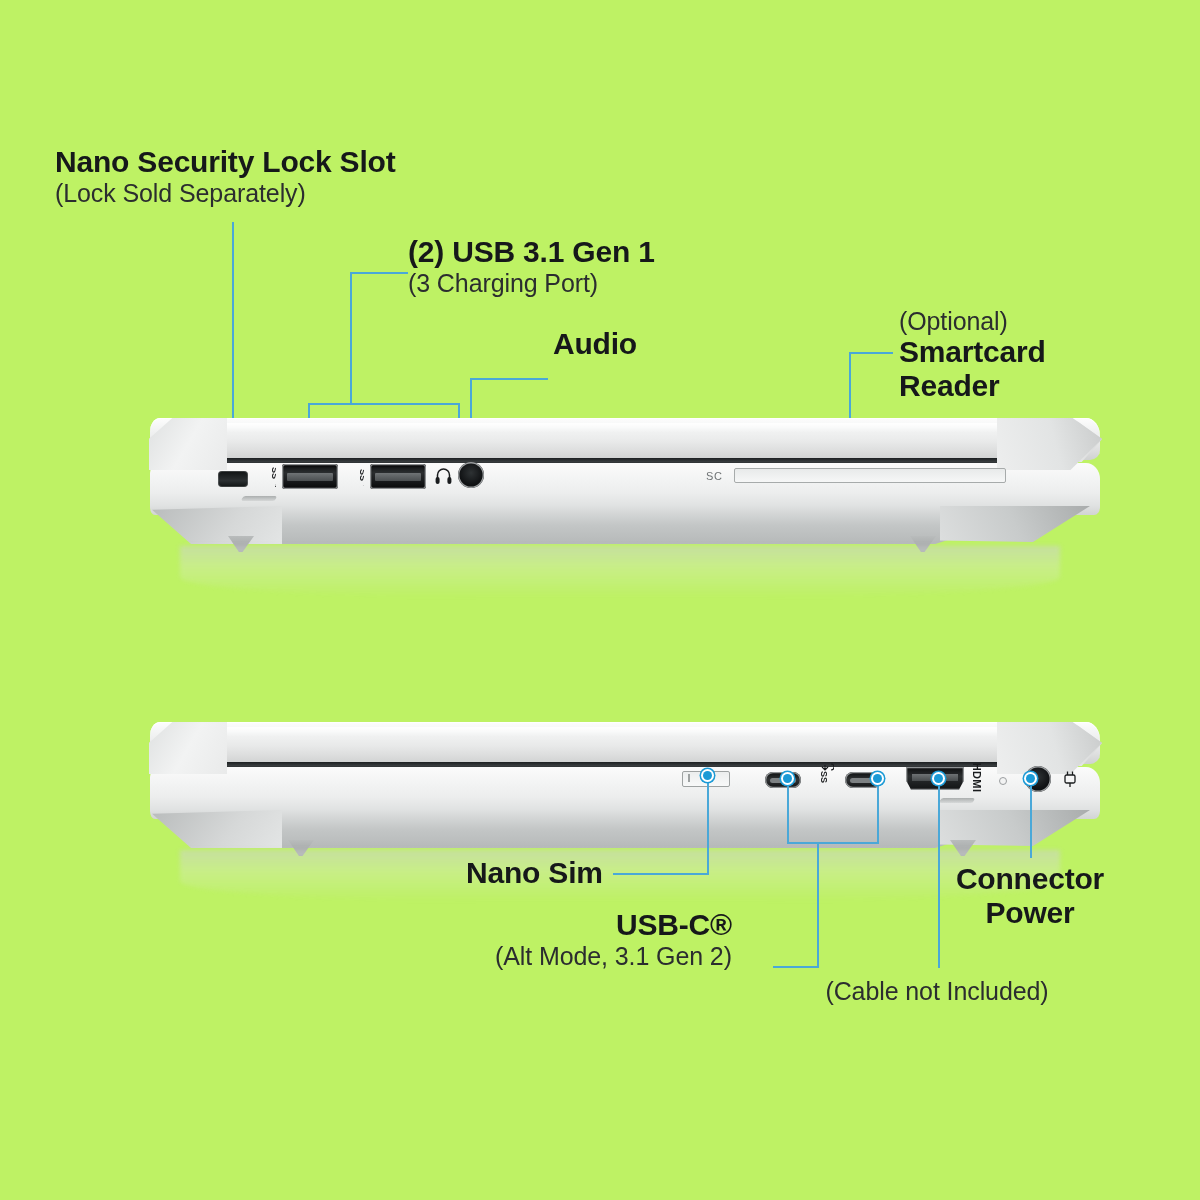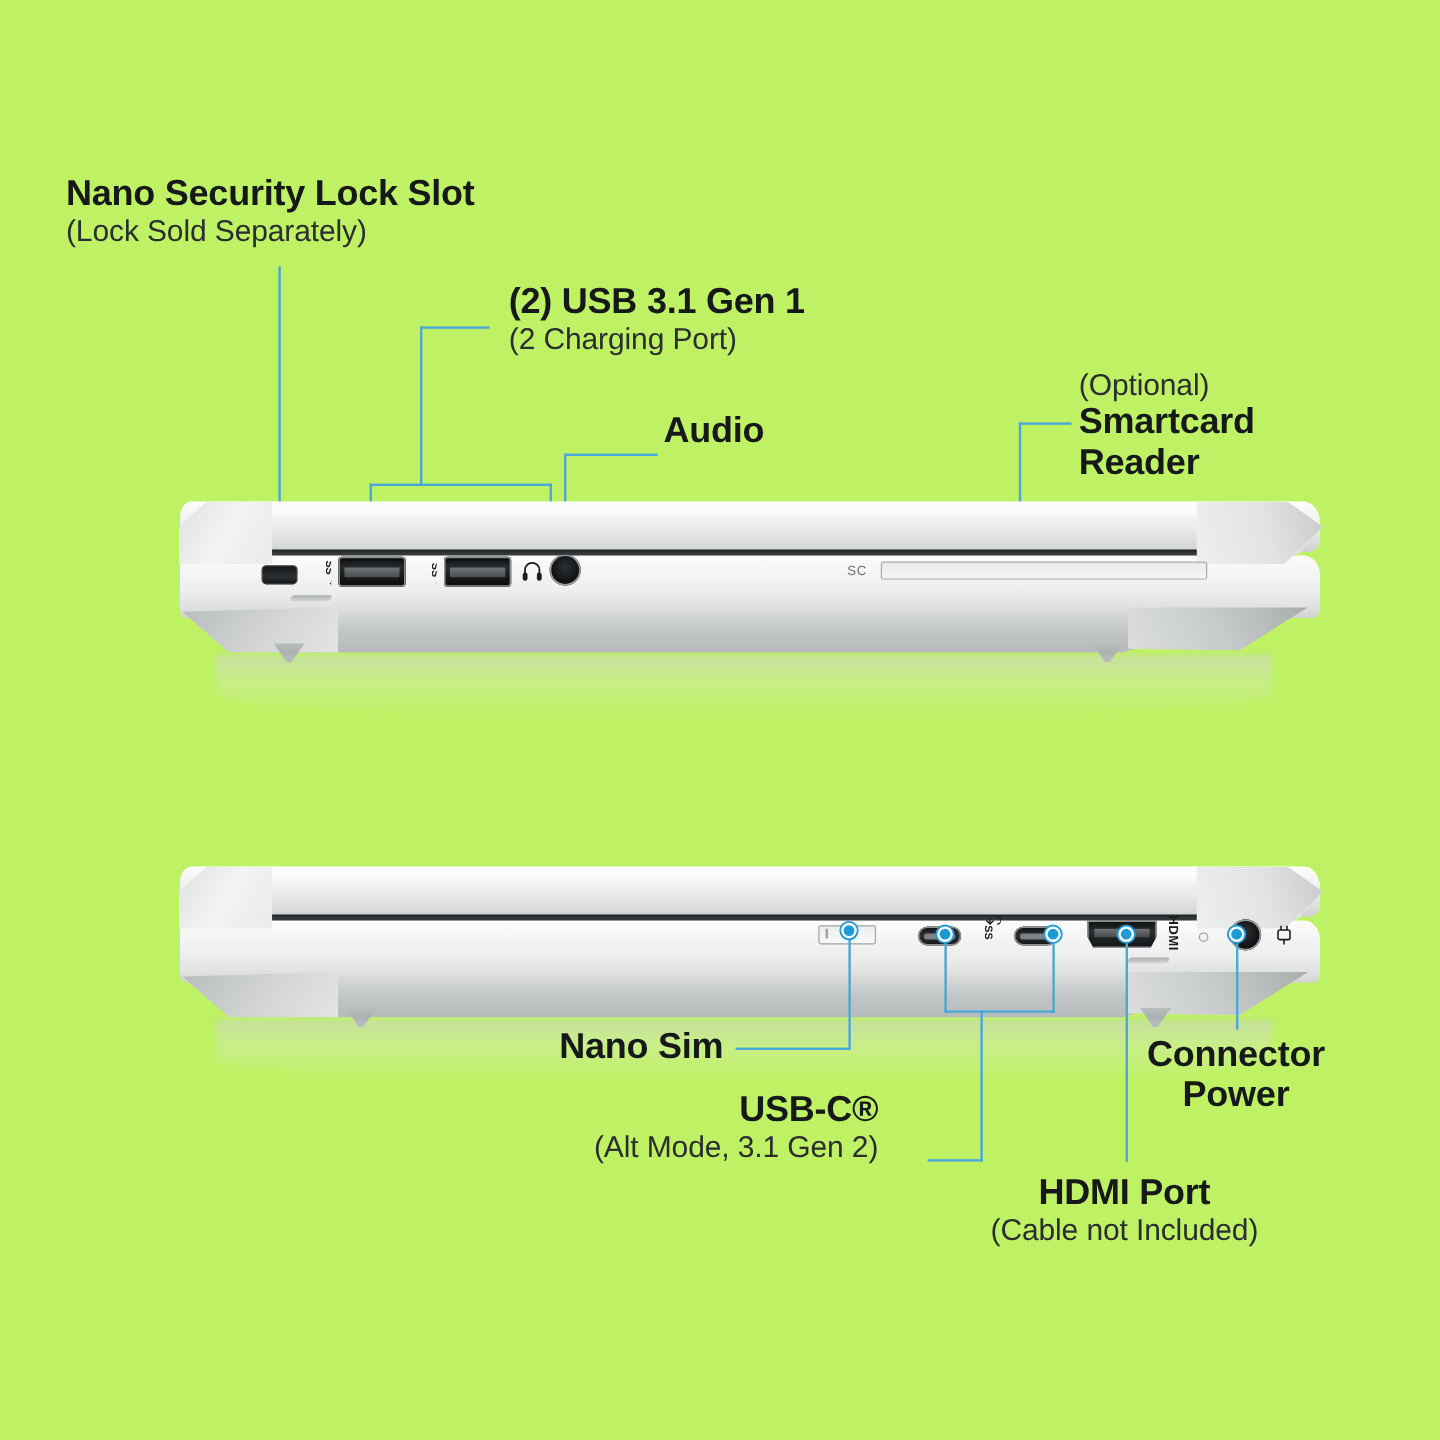--- a/index.html
+++ b/index.html
@@ -318,34 +318,34 @@
 
 <div id="page">
 
   <div class="callout left" style="left:55px; top:145px;">
     <span class="title">Nano Security Lock Slot</span>
     <span class="sub" style="">(Lock Sold Separately)</span>
   </div>
   <div class="lead v" style="left:232px; top:222px; height:240px;"></div>
   <div class="dot" style="left:226px; top:456px;"></div>
 
-  <div class="callout left" style="left:424px; top:235px;">
+  <div class="callout left" style="left:408px; top:235px;">
     <span class="title">(2) USB 3.1 Gen 1</span>
-    <span class="sub">(2 Charging Port)</span>
+    <span class="sub">(3 Charging Port)</span>
   </div>
 
   <div class="lead h" style="left:350px; top:272px; width:58px;"></div>
   <div class="lead v" style="left:350px; top:272px; height:132px;"></div>
   <div class="lead h" style="left:308px; top:403px; width:152px;"></div>
   <div class="lead v" style="left:308px; top:403px; height:62px;"></div>
   <div class="lead v" style="left:458px; top:403px; height:62px;"></div>
   <div class="dot" style="left:302px; top:459px;"></div>
   <div class="dot" style="left:452px; top:459px;"></div>
 
-  <div class="callout left" style="left:553px; top:342px;">
+  <div class="callout left" style="left:553px; top:327px;">
     <span class="title">Audio</span>
   </div>
   <div class="lead h" style="left:470px; top:378px; width:78px;"></div>
   <div class="lead v" style="left:470px; top:378px; height:84px;"></div>
   <div class="dot" style="left:464px; top:457px;"></div>
 
   <div class="callout left" style="left:899px; top:307px;">
     <span class="sub">(Optional)</span>
     <span class="title">Smartcard</span>
     <span class="title">Reader</span>
@@ -463,21 +463,20 @@
   </div>
   <div class="lead h" style="left:773px; top:966px; width:46px;"></div>
   <div class="lead v" style="left:817px; top:842px; height:126px;"></div>
   <div class="lead h" style="left:787px; top:842px; width:92px;"></div>
   <div class="lead v" style="left:787px; top:782px; height:62px;"></div>
   <div class="lead v" style="left:877px; top:782px; height:62px;"></div>
   <div class="dot small" style="left:783px; top:774px;"></div>
   <div class="dot small" style="left:873px; top:774px;"></div>
 
   <div class="callout center" style="left:812px; top:977px; width:250px;">
-    <span class="title">HDMI Port</span>
     <span class="sub">(Cable not Included)</span>
   </div>
   <div class="lead v" style="left:938px; top:782px; height:186px;"></div>
   <div class="dot small" style="left:934px; top:774px;"></div>
 
   <div class="callout center" style="left:930px; top:862px; width:200px;">
     <span class="title">Connector</span>
     <span class="title">Power</span>
   </div>
   <div class="lead v" style="left:1030px; top:782px; height:76px;"></div>

